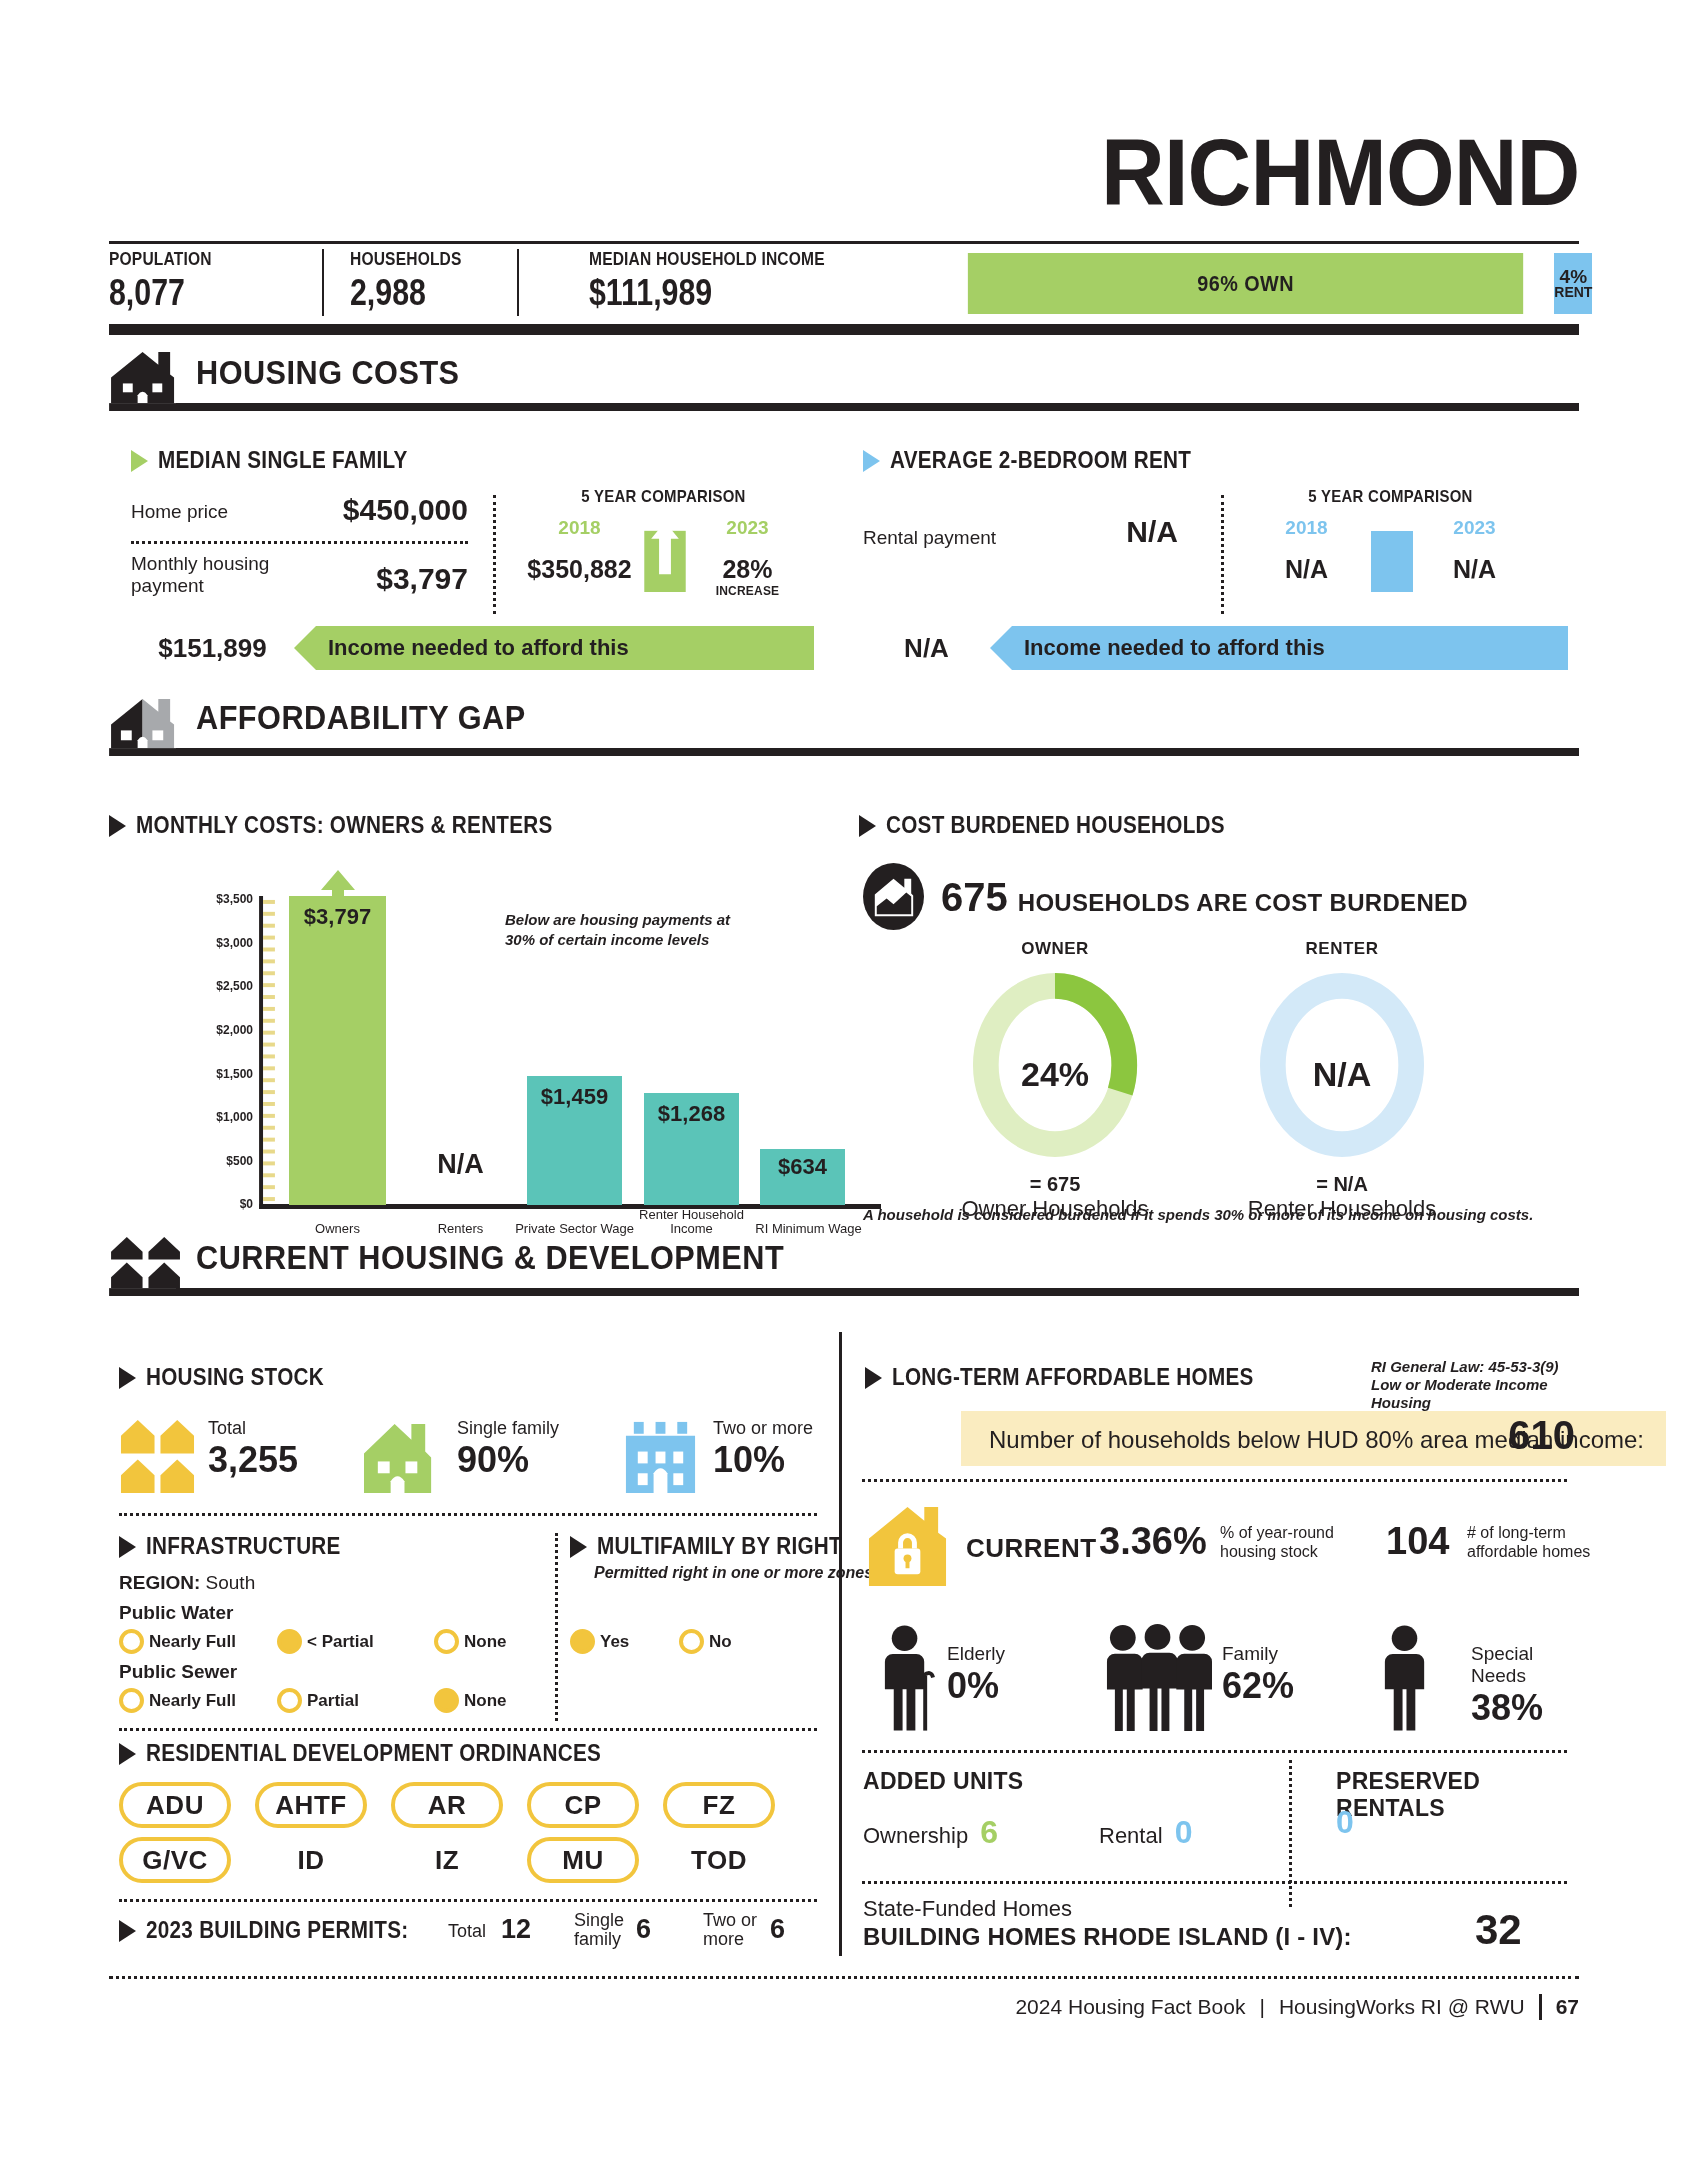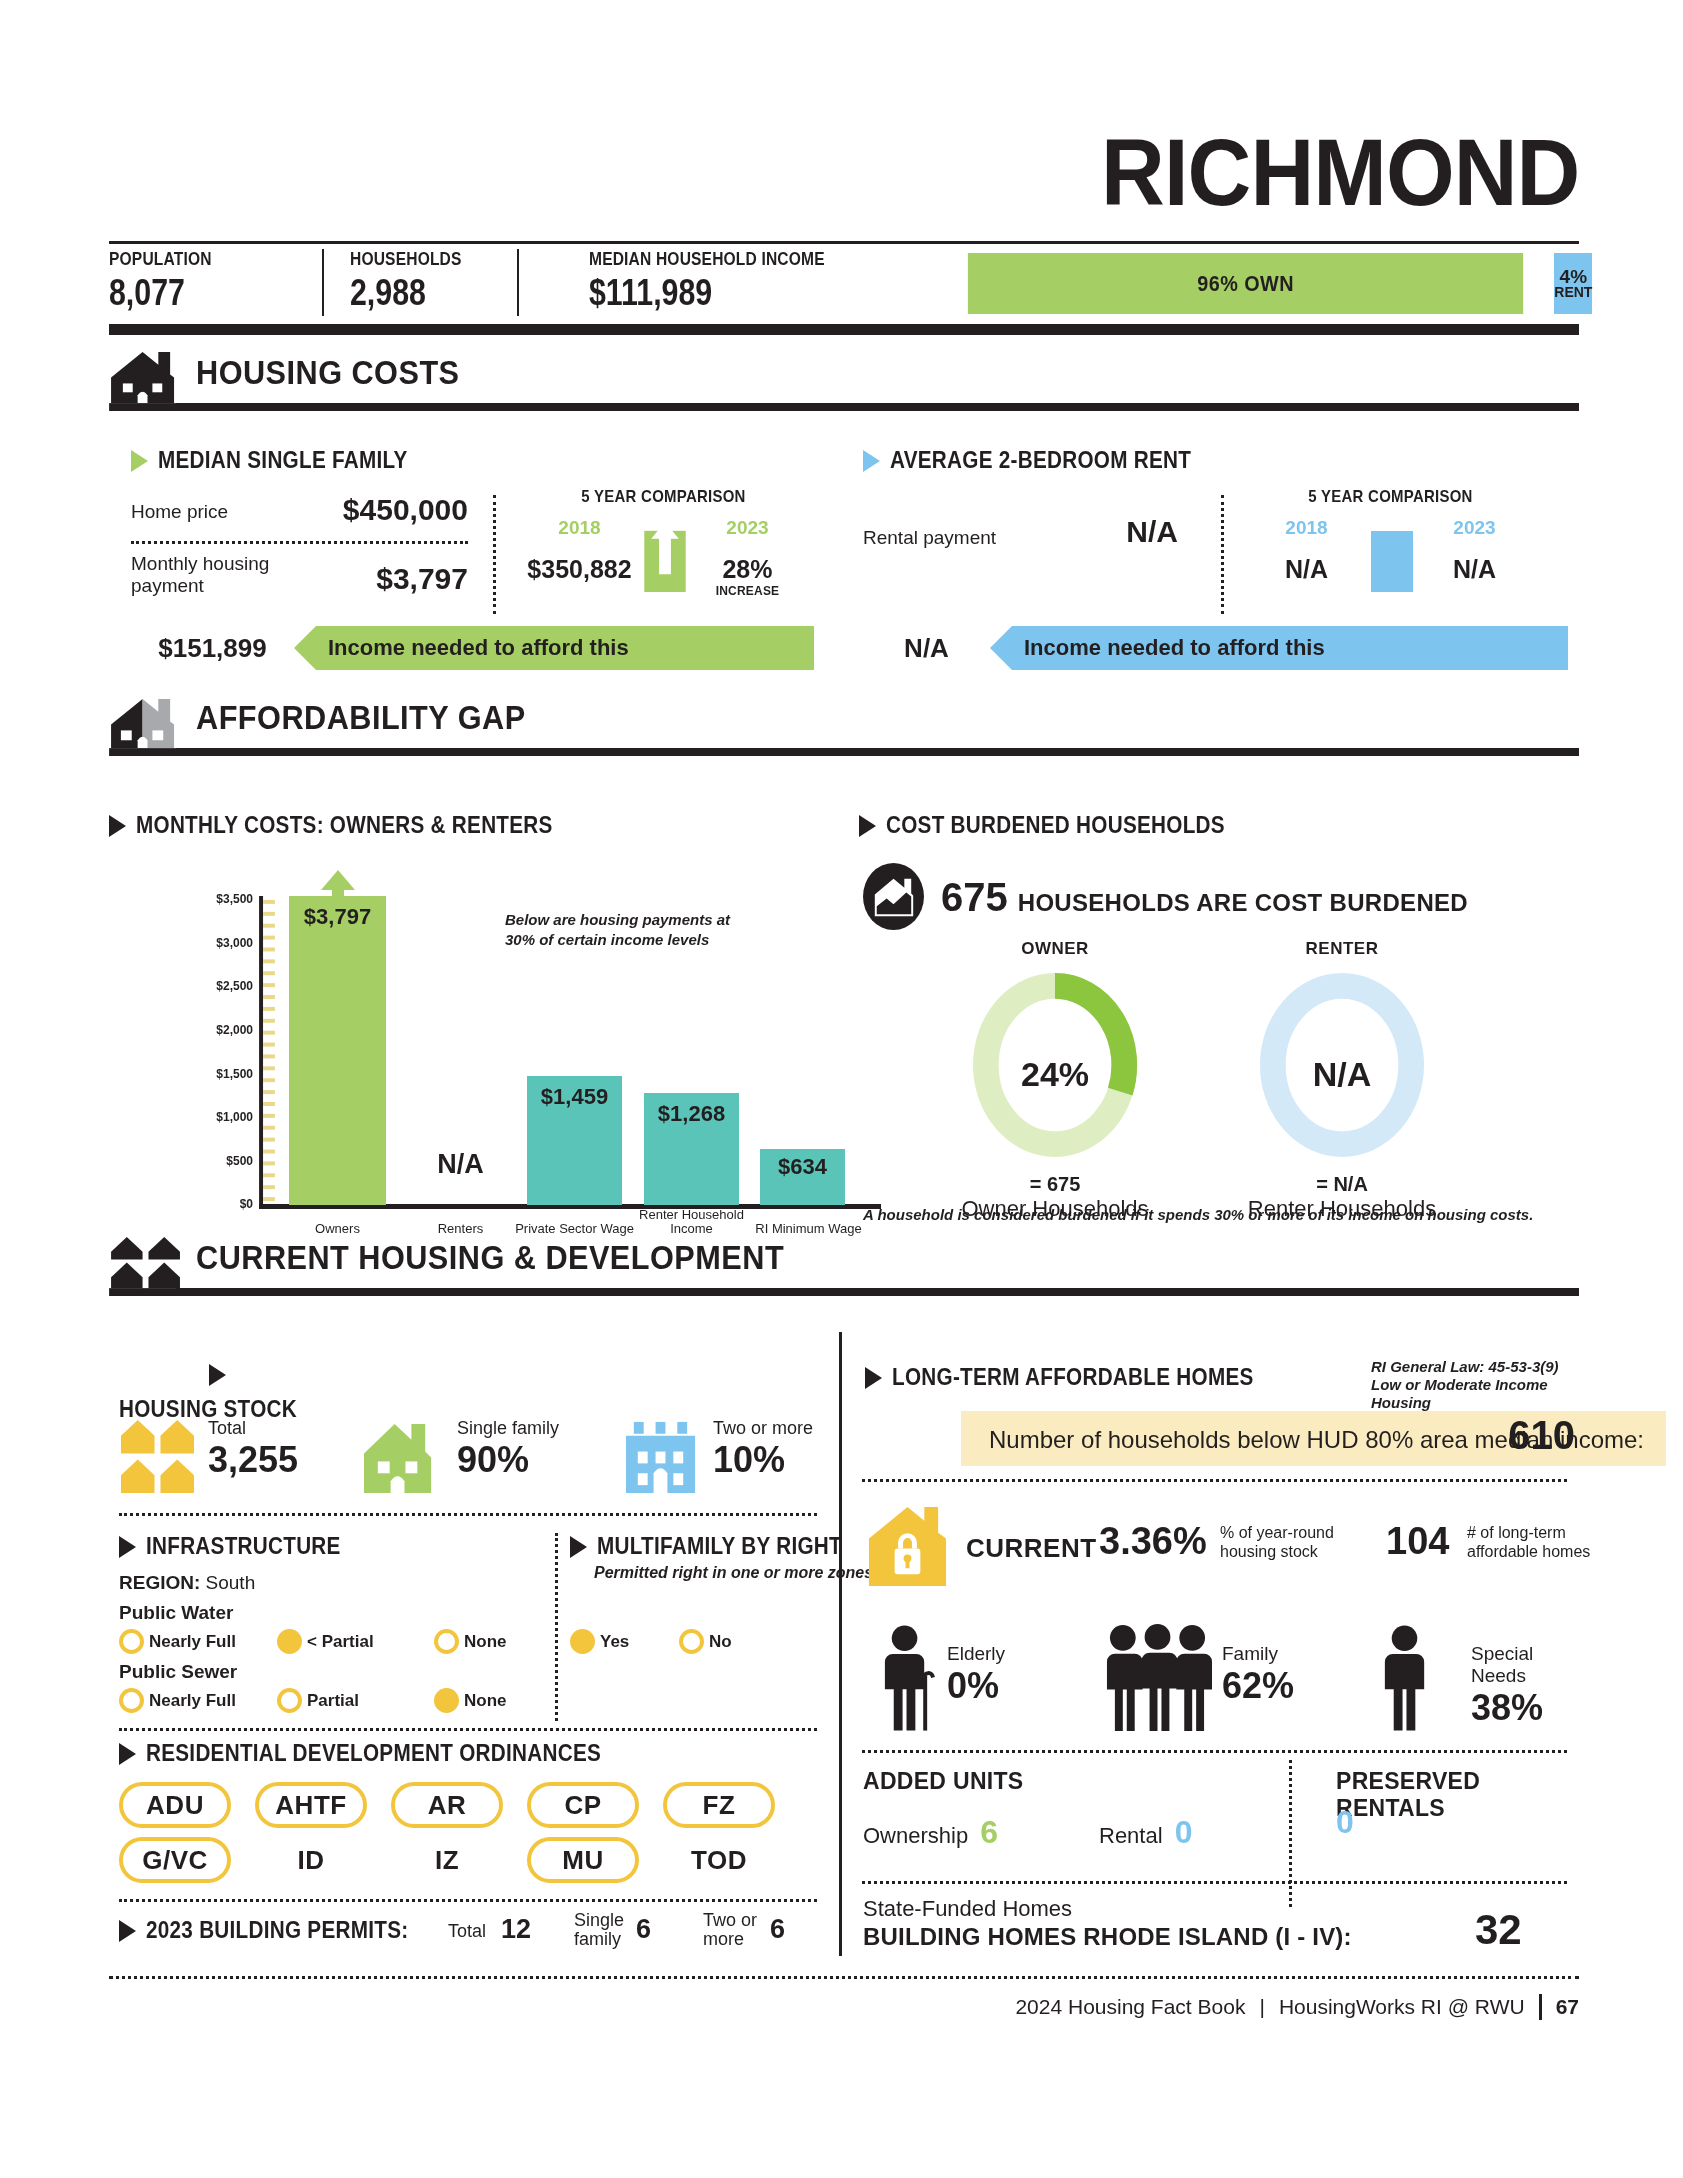--- a/index.html
+++ b/index.html
@@ -380,21 +380,21 @@
       <path d="M2 45 L18 30 L34 45 L34 56 L2 56 Z" fill="#231f20"></path>
       <path d="M40 45 L56 30 L72 45 L72 56 L40 56 Z" fill="#231f20"></path>
       <rect x="0" y="56" width="76" height="8" fill="#231f20"></rect>
     </svg>
     <div class="bar"></div>
     <div class="stitle">CURRENT HOUSING &amp; DEVELOPMENT</div>
   </div>
 
   <div id="col-div"></div>
 
-  <div class="subhead" style="left:10px; top:1364px;flex-direction:column;">
+  <div class="subhead" style="left:10px; top:1364px;">
     <div class="tri dark"></div>
     <div class="txt">HOUSING STOCK</div>
   </div>
 
   <svg style="position:absolute; left:10px; top:1418px;" width="77" height="77" viewBox="0 0 78 78">
     <path d="M2 18 L19 2 L36 18 L36 36 L2 36 Z" fill="#f2c53d"></path>
     <path d="M42 18 L59 2 L76 18 L76 36 L42 36 Z" fill="#f2c53d"></path>
     <path d="M2 58 L19 42 L36 58 L36 76 L2 76 Z" fill="#f2c53d"></path>
     <path d="M42 58 L59 42 L76 58 L76 76 L42 76 Z" fill="#f2c53d"></path>
   </svg>

